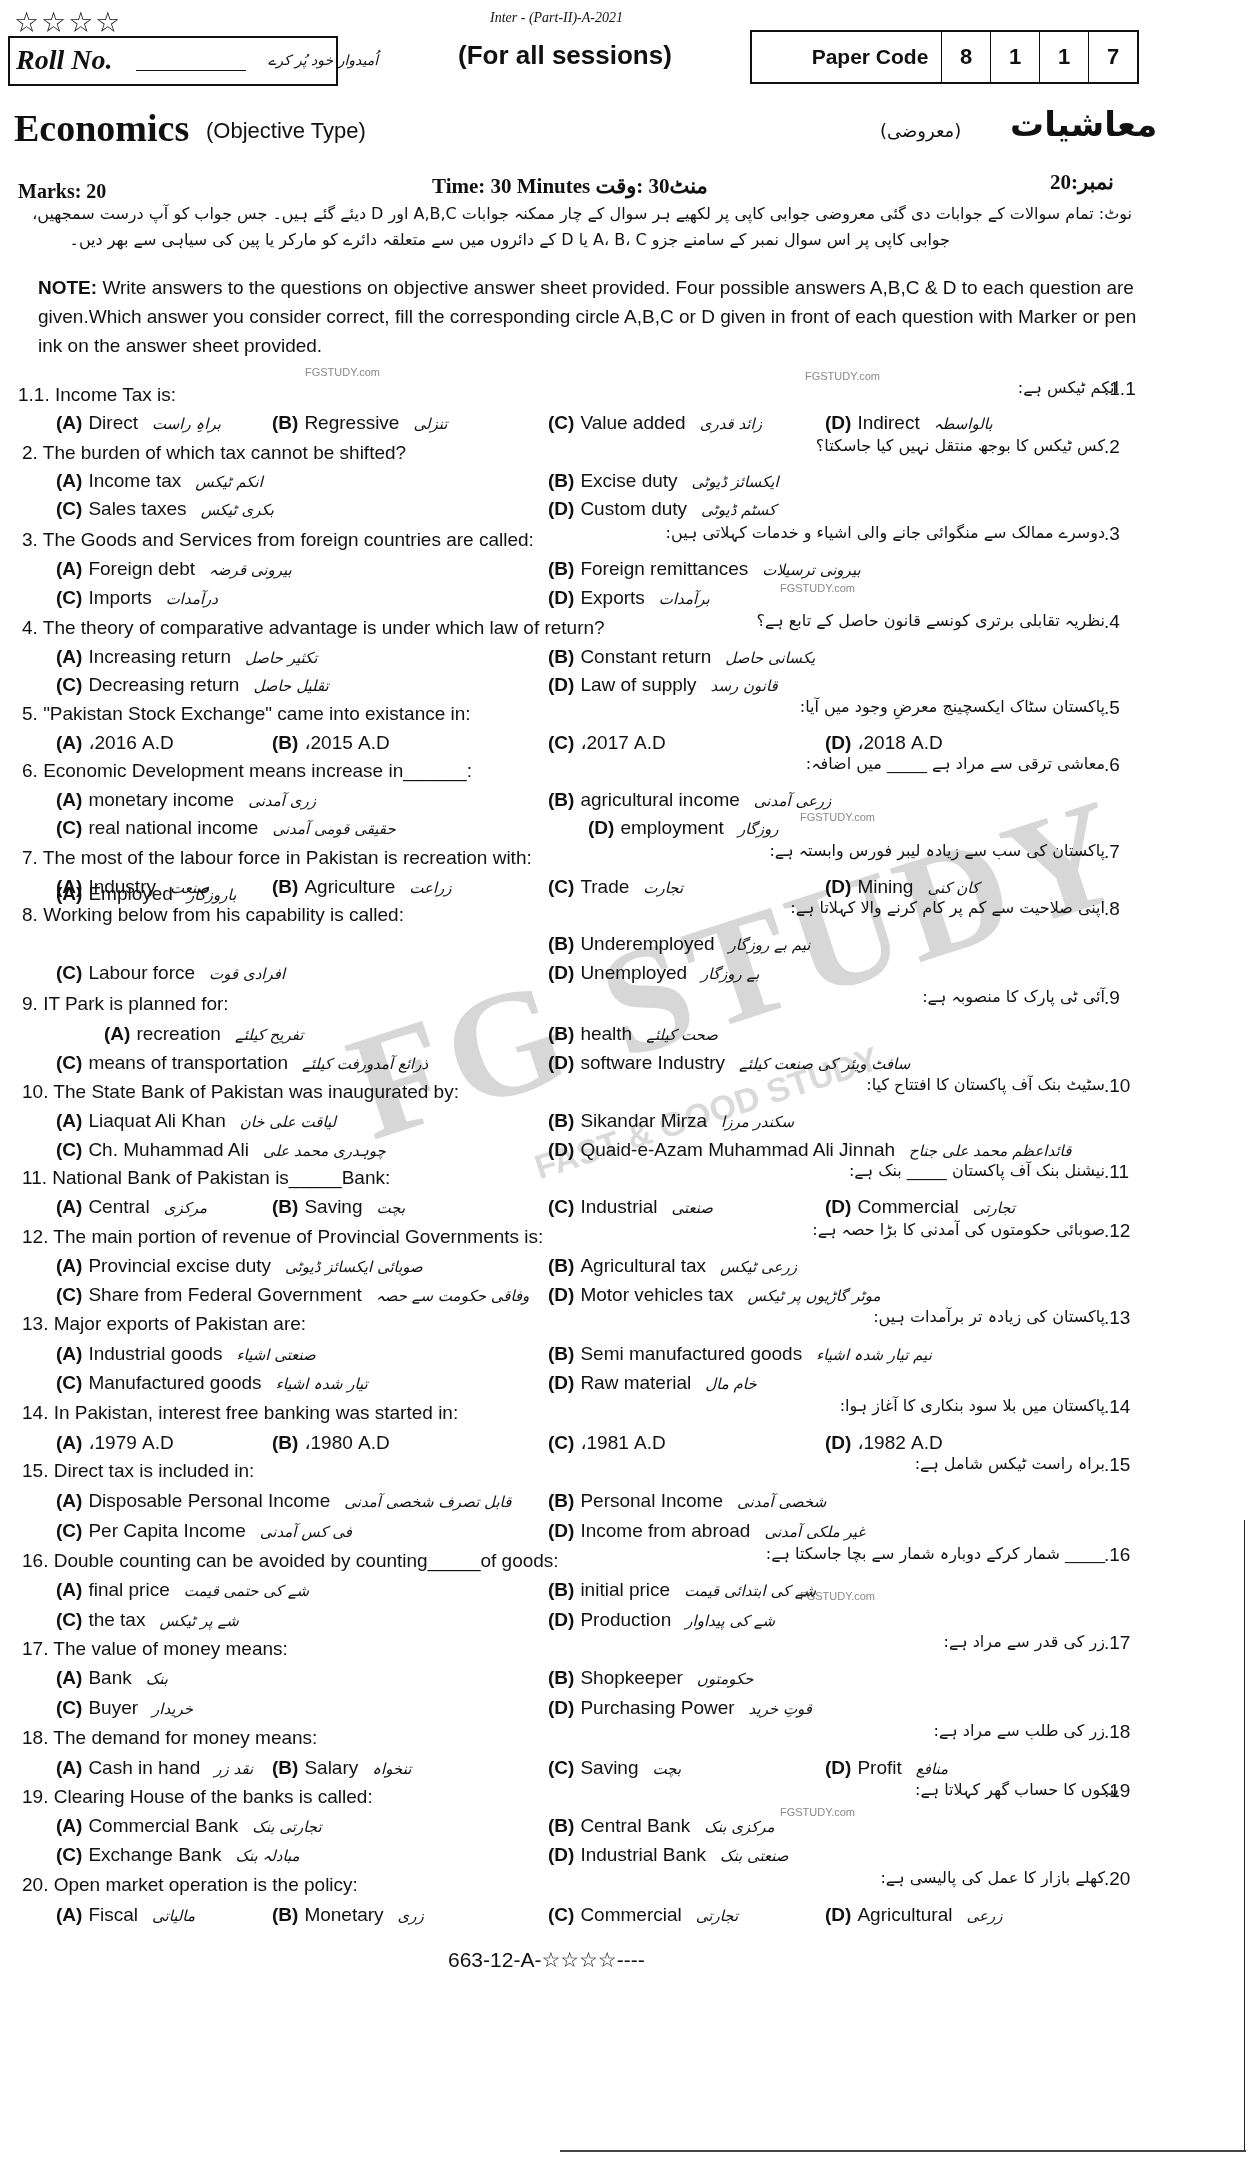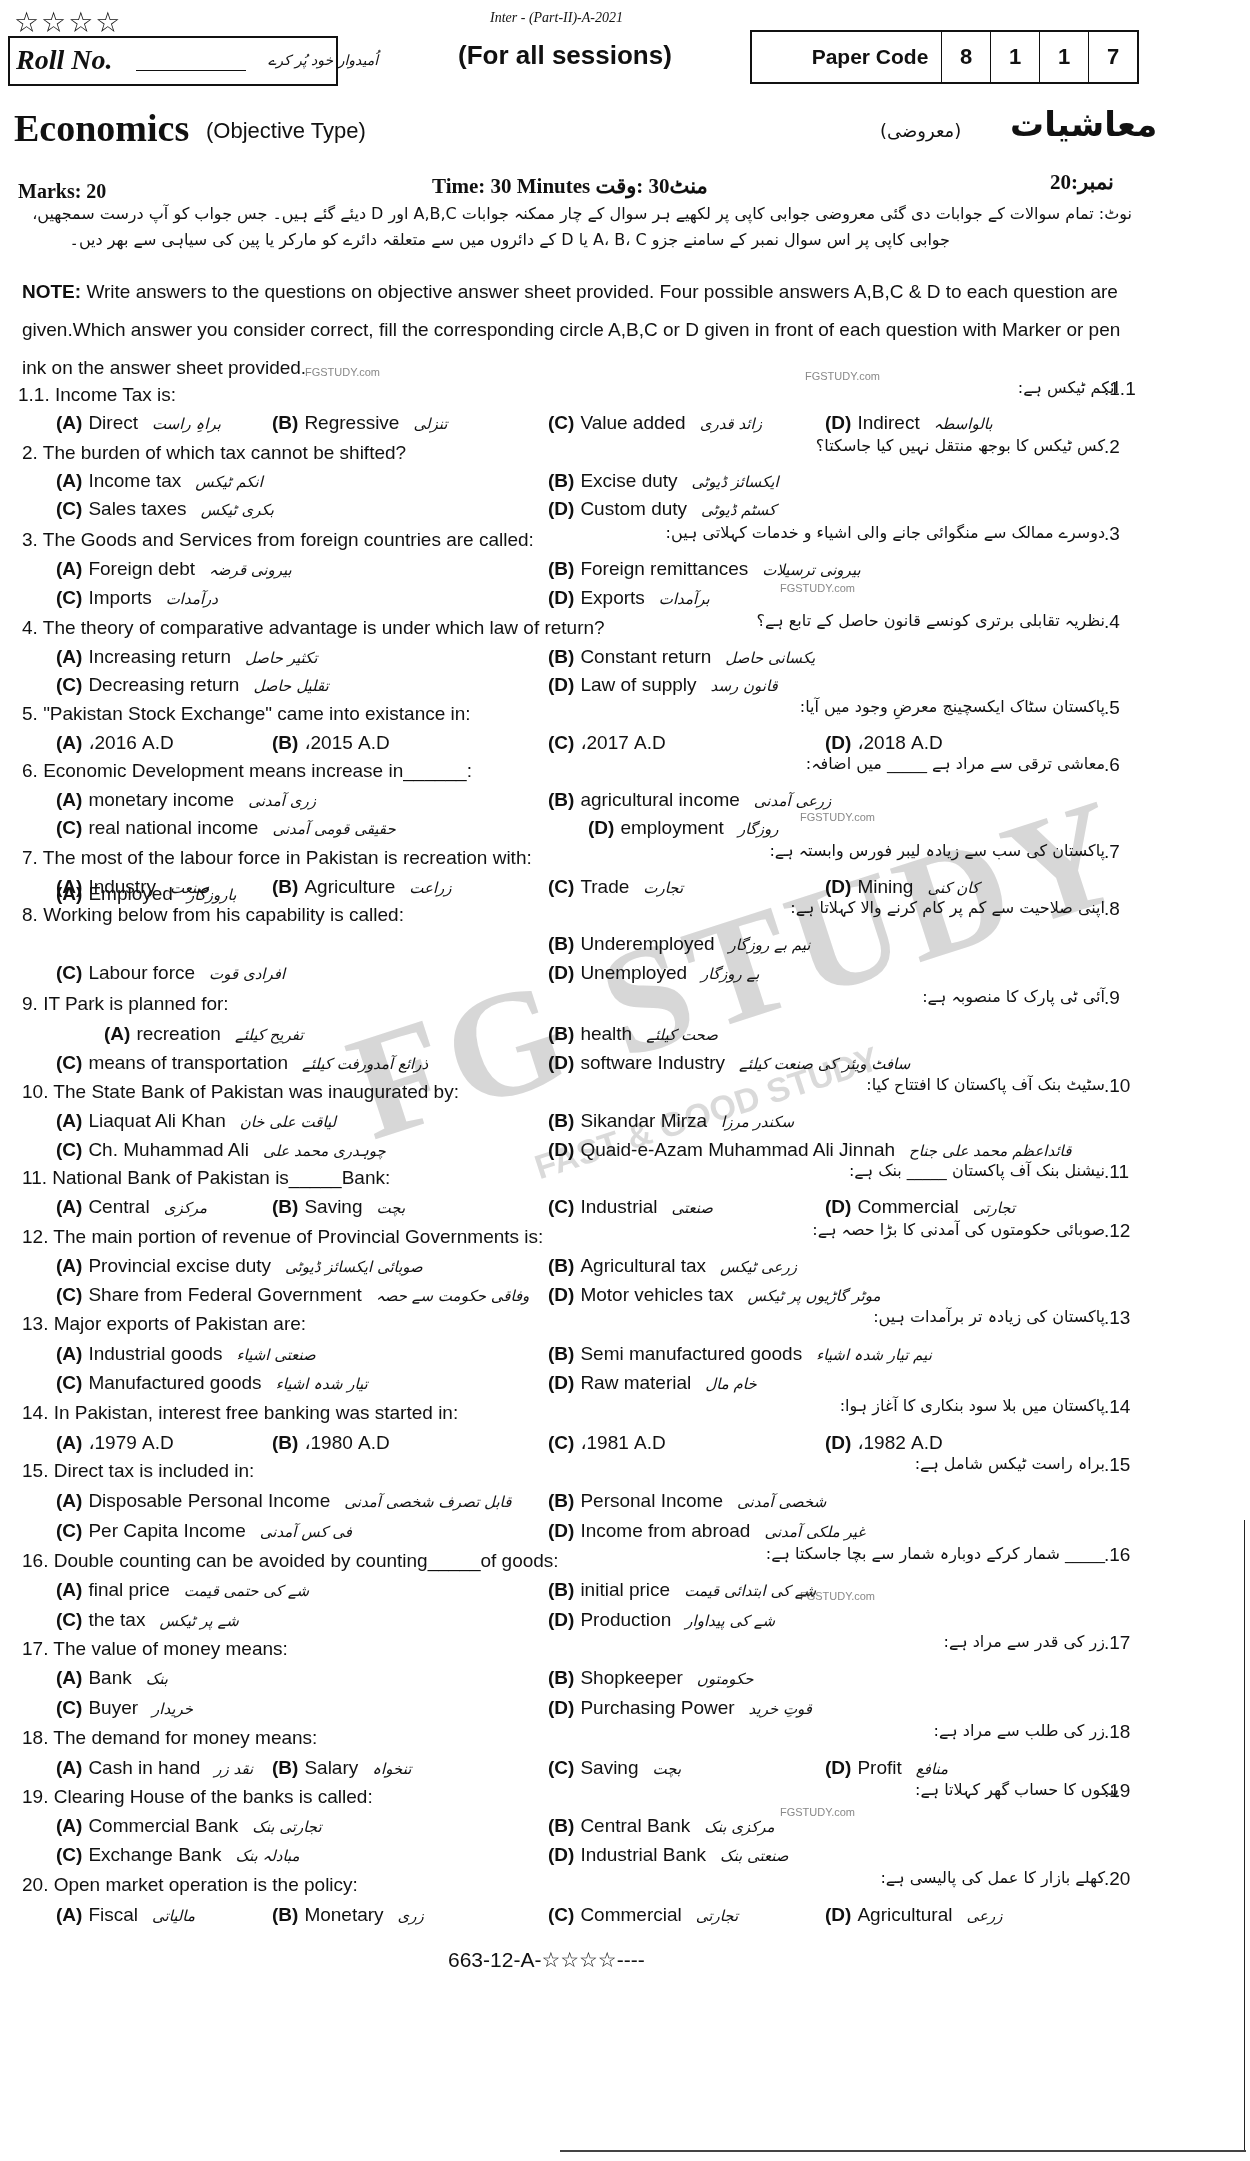--- a/index.html
+++ b/index.html
@@ -16,21 +16,21 @@
   .pcode div { border-left:1.5px solid #111; display:flex; align-items:center; justify-content:center; font-weight:bold; font-size:22px; width:48px; }
   .pcode div.first { border-left:none; width:142px; font-size:21px;padding-left:47px; }
   .subject { left:14px; top:106px; font-family:"Liberation Serif", serif; font-weight:bold; font-size:38px; }
   .objtype { left:206px; top:118px; font-size:22px; }
   .ur-title { left:760px; top:104px; font-size:34px; font-weight:bold; direction:rtl; font-family:"DejaVu Sans", sans-serif; }
   .ur-sub { left:760px; top:120px; font-size:18px; direction:rtl; font-family:"DejaVu Sans", sans-serif; }
   .marks { left:18px; top:180px; font-family:"Liberation Serif", serif; font-weight:bold; font-size:20px; }
   .time { left:432px; top:174px; font-family:"Liberation Serif", serif; font-weight:bold; font-size:21px; }
   .ur-marks { left:1050px; top:170px; font-family:"Liberation Serif", serif; font-weight:bold; font-size:21px; direction:rtl; }
   .ur-note { right:118px; font-size:16px; direction:rtl; font-family:"DejaVu Sans", sans-serif; }
-  .note { left:22px; width:1120px; font-size:19px; line-height:38px; white-space:normal; }
+  .note { left:38px; width:1120px; font-size:19px; line-height:29px; white-space:normal; }
   .note b { font-weight:bold; }
   .wm-small { font-size:11px; color:#888; }
   .q { font-size:19px; }
   .opt { font-size:19px; }
   .opt .k { font-weight:bold; margin-right:6px; }
   .ur { font-family:"DejaVu Sans", sans-serif; font-size:15px; font-style:italic; margin-left:14px; direction:rtl; unicode-bidi:isolate; }
   .ur-q { font-family:"DejaVu Sans", sans-serif; font-size:16px; direction:rtl; text-align:right; }
   .qnum-r { font-size:19px; }
   .bigwm { left:330px; top:1010px; font-family:"Liberation Serif", serif; font-size:150px; color:rgba(140,140,140,0.35); transform:rotate(-18deg); transform-origin:left top; letter-spacing:6px; font-weight:bold; }
   .bigwm2 { left:530px; top:1150px; font-size:34px; font-weight:bold; color:rgba(150,150,150,0.35); transform:rotate(-18deg); transform-origin:left top; }

